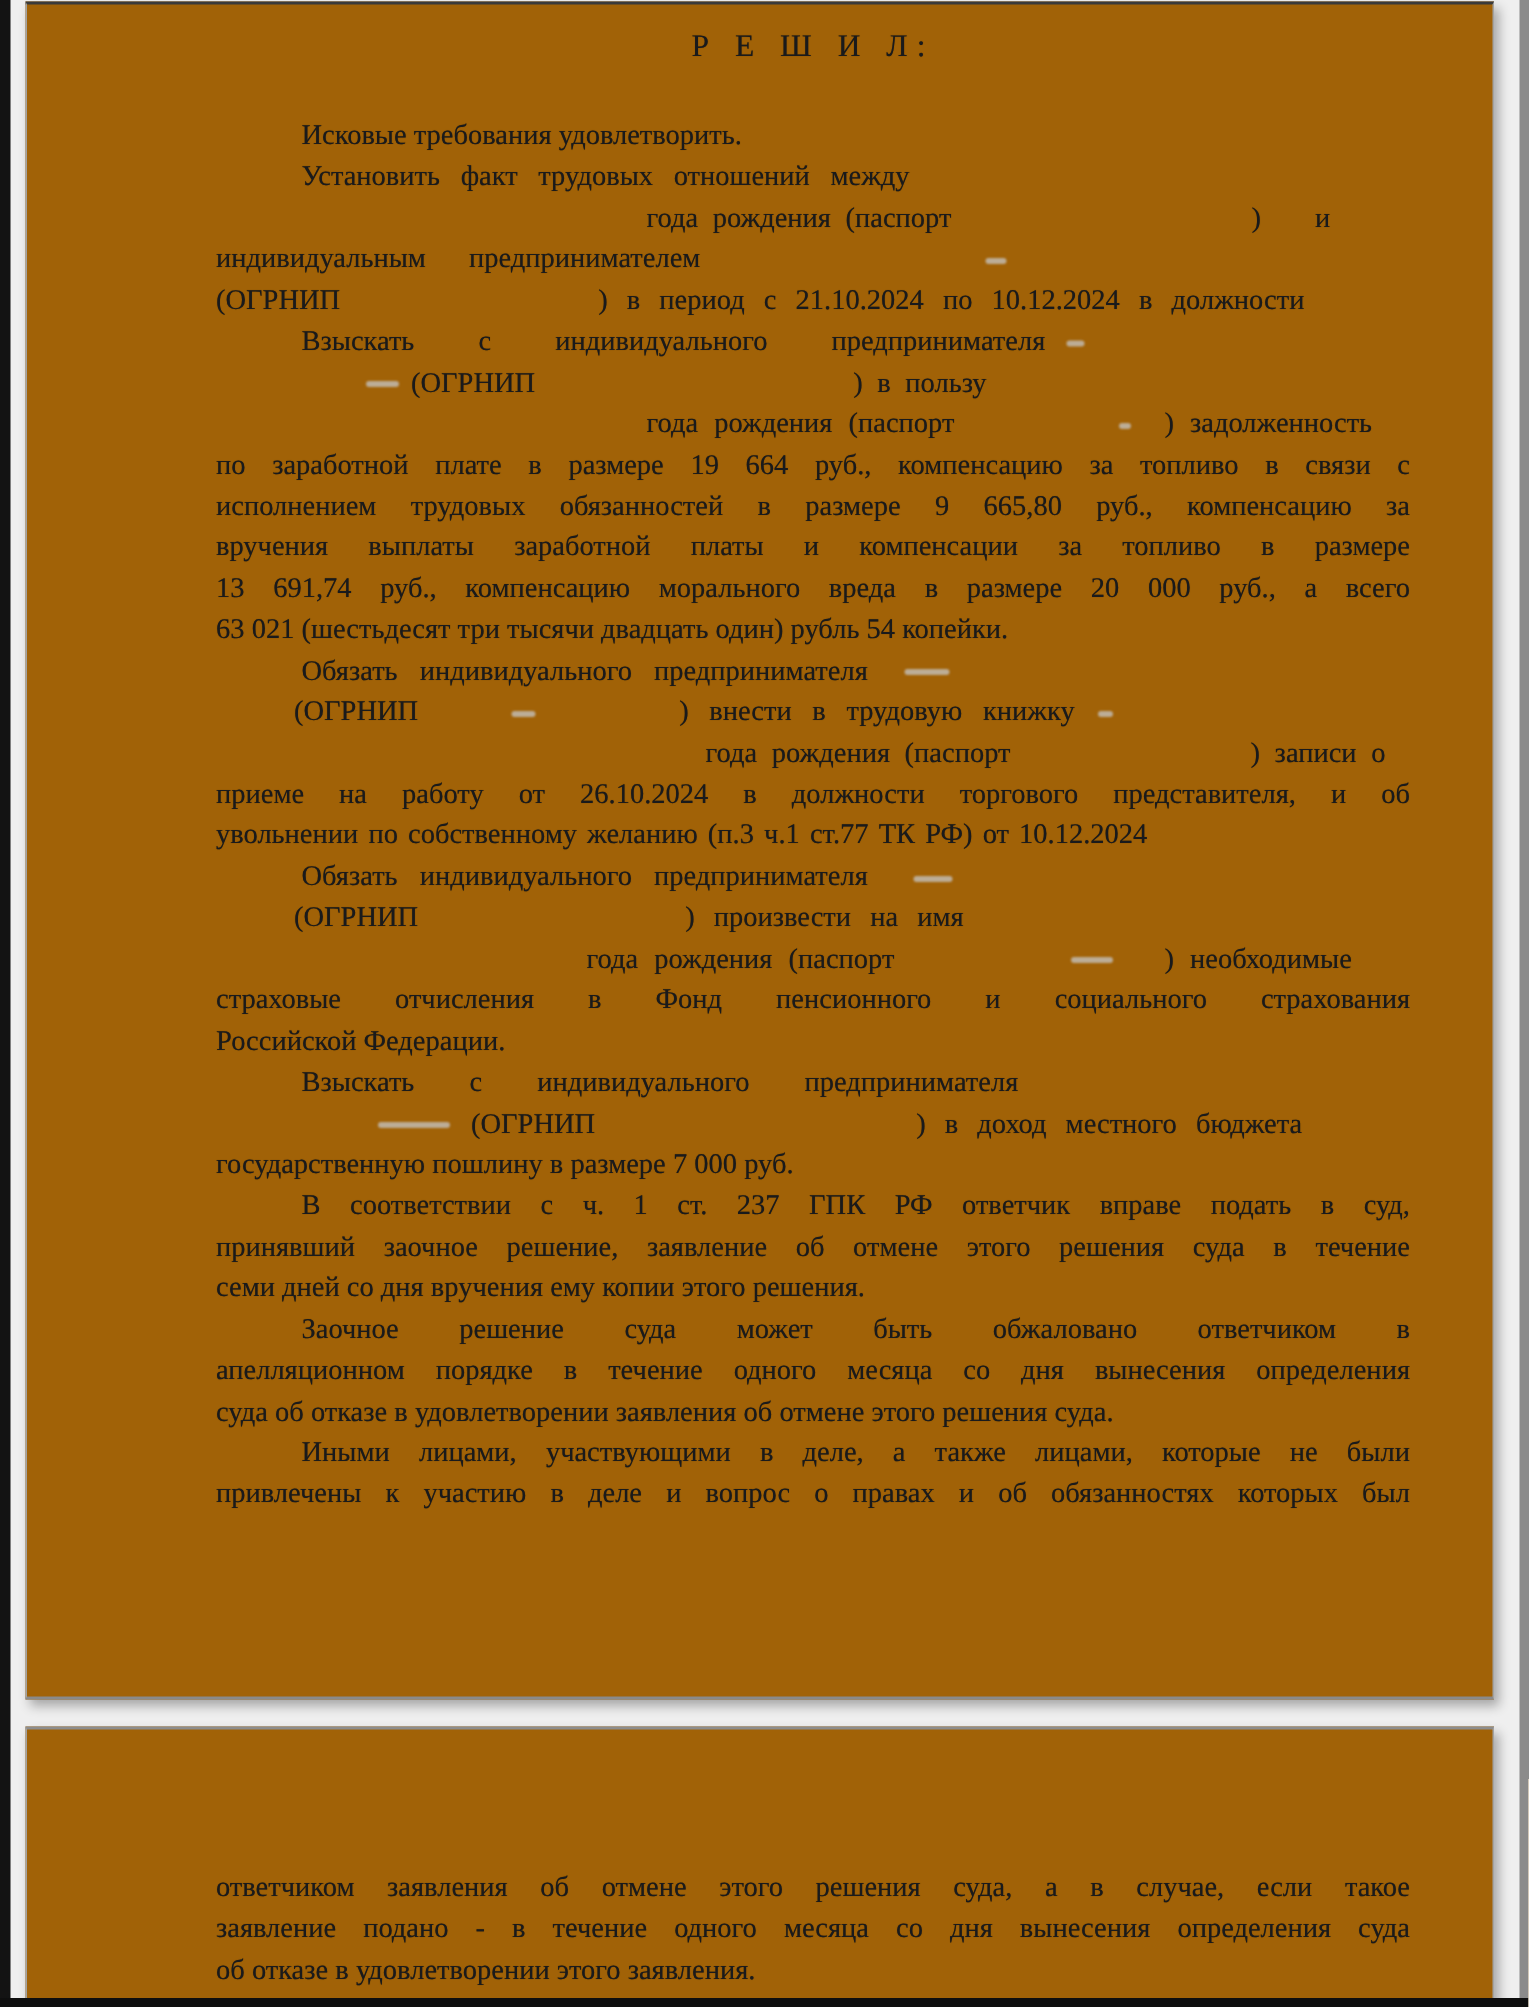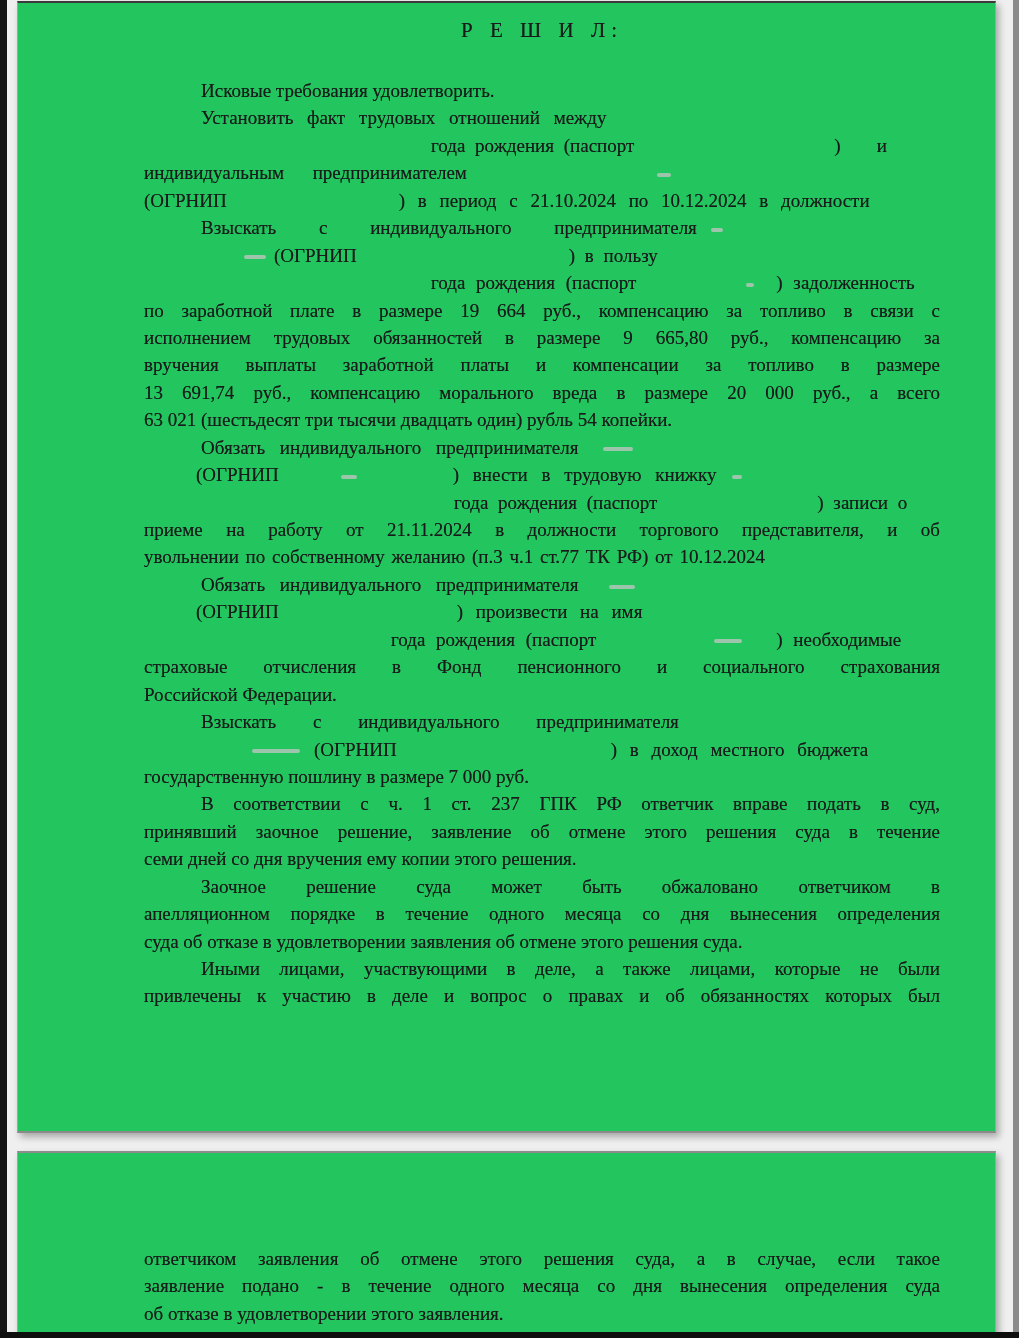--- a/index.html
+++ b/index.html
@@ -13,21 +13,21 @@
   }
   
   .edge-left   { position: absolute; left: 0; top: 0; width: 7px;  height: 100%; background: #131313; z-index: 5; }
   .edge-right  { position: absolute; right: 0; top: 0; width: 6px; height: 100%; background: #8b8b8b; z-index: 5; }
   .edge-bottom { position: absolute; left: 0; bottom: 0; width: 100%; height: 6px; background: #0e0e0e; z-index: 6; }
 
   .page {
     position: absolute;
     left: 17px;
     width: 979px;
-    background: #22c55e;
+    background: #a16207;
     border: 1px solid #a3a3a3;
     border-bottom: 2px solid #8a8a8a;
     box-shadow: 3px 4px 7px rgba(0,0,0,0.30);
     box-sizing: border-box;
   }
   #page1 { top: 1px; height: 1132px; border-top: 2px solid #3a3a3a; }
   #page2 { top: 1151px; height: 195px; border-top: 2px solid #8d8d8d; }
 
   .content {
     position: absolute;
@@ -87,22 +87,22 @@
           <div class="line" style="padding-left: 57px; word-spacing: 38px;"><span>Взыскать с индивидуального предпринимателя</span><span class="gap" style="width: 14px;"></span><span class="smudge" style="width: 12px;"></span></div>
           <div class="line" style="padding-left: 100px; word-spacing: 5px;"><span class="smudge" style="width: 22px;"></span><span class="gap" style="width: 8px;"></span><span>(ОГРНИП</span><span class="gap" style="width: 212px;"></span><span>) в пользу</span></div>
           <div class="line" style="padding-left: 287px; word-spacing: 6px;"><span>года рождения (паспорт</span><span class="gap" style="width: 110px;"></span><span class="smudge" style="width: 8px;"></span><span class="gap" style="width: 22px;"></span><span>) задолженность</span></div>
           <div class="line j"><span>по заработной плате в размере 19 664 руб., компенсацию за топливо в связи с</span></div>
           <div class="line j"><span>исполнением трудовых обязанностей в размере 9 665,80 руб., компенсацию за</span></div>
           <div class="line j"><span>вручения выплаты заработной платы и компенсации за топливо в размере</span></div>
           <div class="line j"><span>13 691,74 руб., компенсацию морального вреда в размере 20 000 руб., а всего</span></div>
           <div class="line"><span>63 021 (шестьдесят три тысячи двадцать один) рубль 54 копейки.</span></div>
           <div class="line" style="padding-left: 57px; word-spacing: 10px;"><span>Обязать индивидуального предпринимателя</span><span class="gap" style="width: 24px;"></span><span class="smudge" style="width: 30px;"></span></div>
           <div class="line" style="padding-left: 52px; word-spacing: 9px;"><span>(ОГРНИП</span><span class="gap" style="width: 62px;"></span><span class="smudge" style="width: 16px;"></span><span class="gap" style="width: 96px;"></span><span>) внести в трудовую книжку</span><span class="gap" style="width: 16px;"></span><span class="smudge" style="width: 10px;"></span></div>
-          <div class="line" style="padding-left: 310px; word-spacing: 5px;"><span>года рождения (паспорт</span><span class="gap" style="width: 160px;"></span><span>) записи о</span></div>
-          <div class="line j"><span>приеме на работу от 21.11.2024 в должности торгового представителя, и об</span></div>
+          <div class="line" style="padding-left: 310px; word-spacing: 5px; text-align: center;"><span>года рождения (паспорт</span><span class="gap" style="width: 160px;"></span><span>) записи о</span></div>
+          <div class="line j"><span>приеме на работу от 26.10.2024 в должности торгового представителя, и об</span></div>
           <div class="line" style="word-spacing: 2px;"><span>увольнении по собственному желанию (п.3 ч.1 ст.77 ТК РФ) от 10.12.2024</span></div>
           <div class="line" style="padding-left: 57px; word-spacing: 10px;"><span>Обязать индивидуального предпринимателя</span><span class="gap" style="width: 30px;"></span><span class="smudge" style="width: 26px;"></span></div>
           <div class="line" style="padding-left: 52px; word-spacing: 8px;"><span>(ОГРНИП</span><span class="gap" style="width: 178px;"></span><span>) произвести на имя</span></div>
           <div class="line" style="padding-left: 247px; word-spacing: 6px;"><span>года рождения (паспорт</span><span class="gap" style="width: 118px;"></span><span class="smudge" style="width: 28px;"></span><span class="gap" style="width: 34px;"></span><span>) необходимые</span></div>
           <div class="line j"><span>страховые отчисления в Фонд пенсионного и социального страхования</span></div>
           <div class="line"><span>Российской Федерации.</span></div>
           <div class="line" style="padding-left: 57px; word-spacing: 32px;"><span>Взыскать с индивидуального предпринимателя</span></div>
           <div class="line" style="padding-left: 108px; word-spacing: 8px;"><span class="smudge" style="width: 48px;"></span><span class="gap" style="width: 14px;"></span><span>(ОГРНИП</span><span class="gap" style="width: 214px;"></span><span>) в доход местного бюджета</span></div>
           <div class="line"><span>государственную пошлину в размере 7 000 руб.</span></div>
           <div class="line j" style="padding-left: 57px;"><span>В соответствии с ч. 1 ст. 237 ГПК РФ ответчик вправе подать в суд,</span></div>

